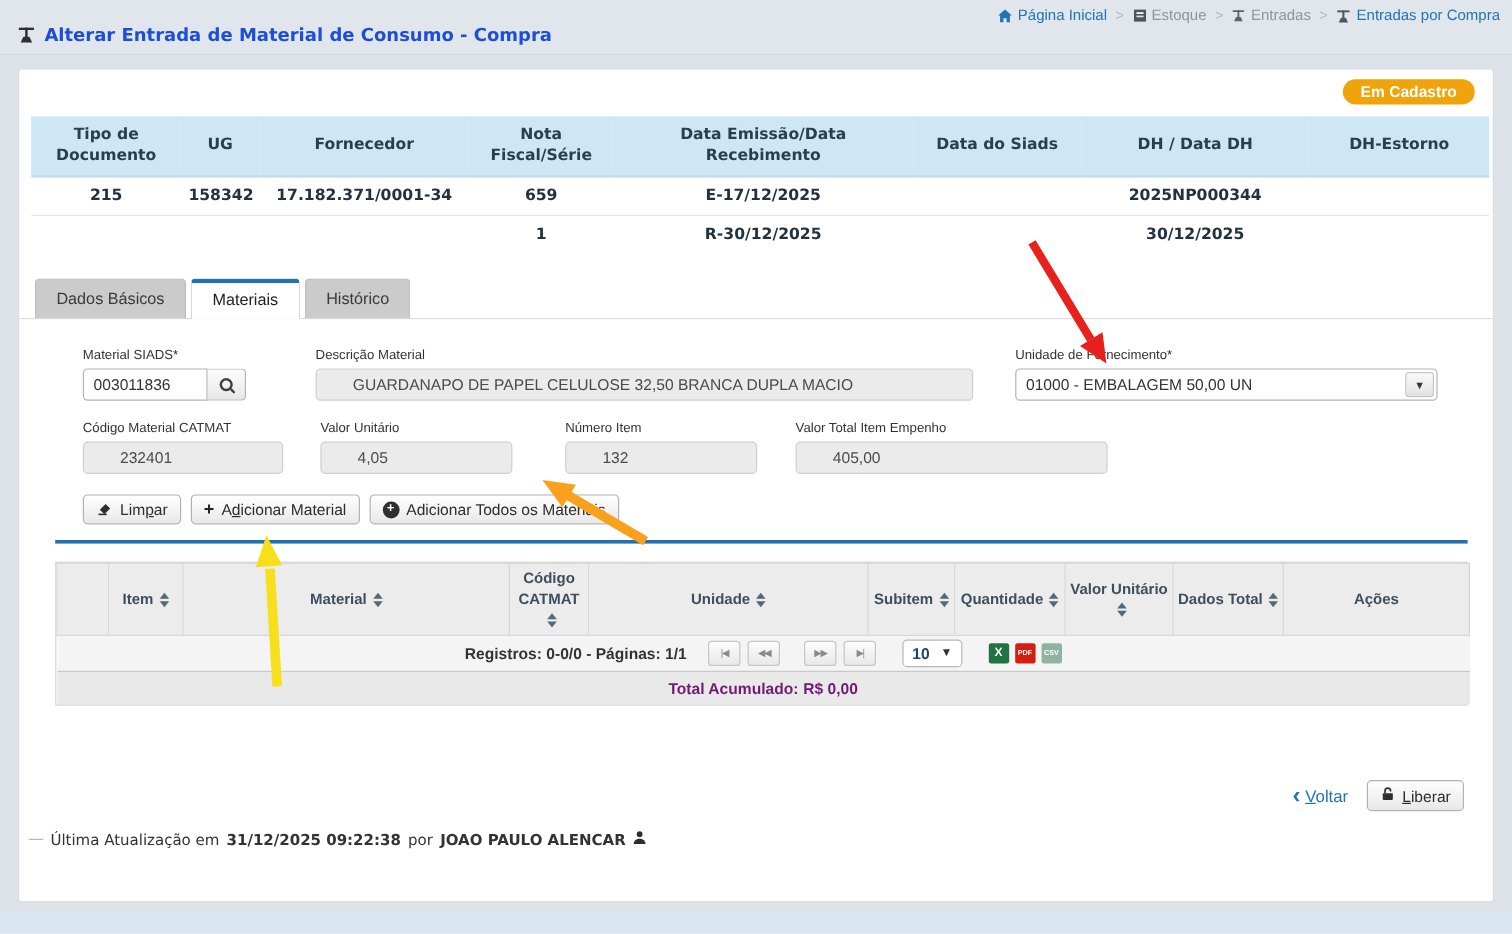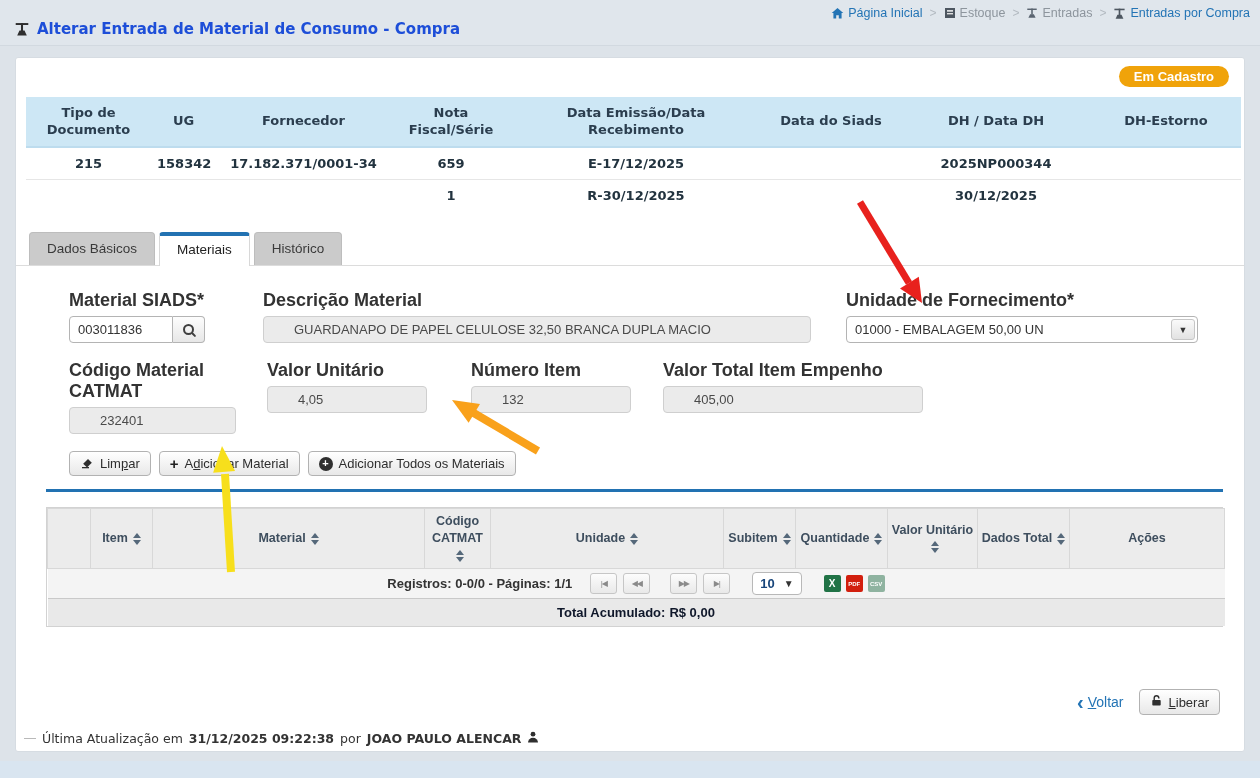--- a/index.html
+++ b/index.html
@@ -44,21 +44,21 @@
          padding:7px 17px 8px; font-size:13.5px; color:#3a3a3a; cursor:pointer; font-family:inherit;}
   .tab.active { background:#fff; border-top:4px solid #2272b2; border-left-color:#d8d8d8; border-right-color:#d8d8d8;
          padding-top:6px; padding-bottom:9px; margin-bottom:-1px; color:#222;}
   .tab-panel { border-top:1px solid #dcdcdc; position:relative; z-index:1;}
 
   
   .frow { display:flex; margin-left:53px; }
   .frow1 { margin-top:24px; }
   .frow2 { margin-top:17px; }
   .fgroup { display:flex; flex-direction:column; }
-  .fgroup label { font-size:18px; font-weight:bold; color:#333; margin-bottom:5px; }
+  .fgroup label { font-size:11px; font-weight:normal; color:#333; margin-bottom:5px; }
   .txt { height:27px; border:1px solid #b4b4b4; border-radius:4px; padding:0 8px; font-size:13px;
          color:#333; font-family:inherit; background:#fff; width:100%;}
   .readonly { background:#ebebeb; border-color:#cfcfcf; color:#4a4a4a;padding-left:30px; }
   .with-btn { display:flex; }
   .with-btn .txt { width:104px; border-radius:4px 0 0 4px; }
   .search-btn { width:32px; height:27px; border:1px solid #b4b4b4; border-left:none; border-radius:0 4px 4px 0;
          background:linear-gradient(#fdfdfd,#e7e7e7); cursor:pointer; display:flex; align-items:center; justify-content:center;}
   .mag { position:relative; width:13px; height:13px; display:inline-block; }
   .mag::before { content:""; position:absolute; left:1px; top:1px; width:7px; height:7px; border:2px solid #3f3f3f; border-radius:50%; }
   .mag::after { content:""; position:absolute; left:9.5px; top:9px; width:5px; height:2.2px; background:#3f3f3f;
@@ -104,21 +104,21 @@
          align-items:center; padding:0 7px; gap:9px; font-size:13px; font-weight:bold; color:#17457a;
          margin-left:16px; cursor:pointer;}
   .psel .caret { font-size:10px; color:#333; font-weight:normal; }
   .exports { display:inline-flex; gap:5px; margin-left:16px; align-items:center; }
   .xicon { width:17px; height:17px; border-radius:2px; display:inline-flex; align-items:center; justify-content:center;
          color:#fff; font-weight:bold; cursor:pointer; }
   .excel { background:#217346; font-size:10px; }
   .pdf   { background:#d21f0e; font-size:6px; }
   .csv   { background:#8fb3a0; font-size:6px; color:#fff; }
   .total-cell { background:#e9e9e9; border-top:1px solid #c9c9c9; text-align:center; font-weight:bold;
-         color:#0f172a; font-size:13px; padding:6px; }
+         color:#701a75; font-size:13px; padding:6px; }
   .total-cell span { margin:0 2px; }
 
   
   .foot-actions { display:flex; justify-content:flex-end; align-items:center; gap:15px; margin-top:62px; padding-right:24px; }
   .flink { display:inline-flex; align-items:center; gap:4px; color:#2374b5; font-size:14px; text-decoration:none; cursor:pointer;}
   .chev { font-size:20px; font-weight:bold; line-height:12px; }
   .lock-btn { height:26px; }
   .last-update { display:flex; align-items:center; gap:6px; margin:16px 0 0 8px;
          font-family:"DejaVu Sans", sans-serif; font-size:12.5px; color:#333; }
   .dash { width:12px; height:1px; background:#b9b9b9; }

